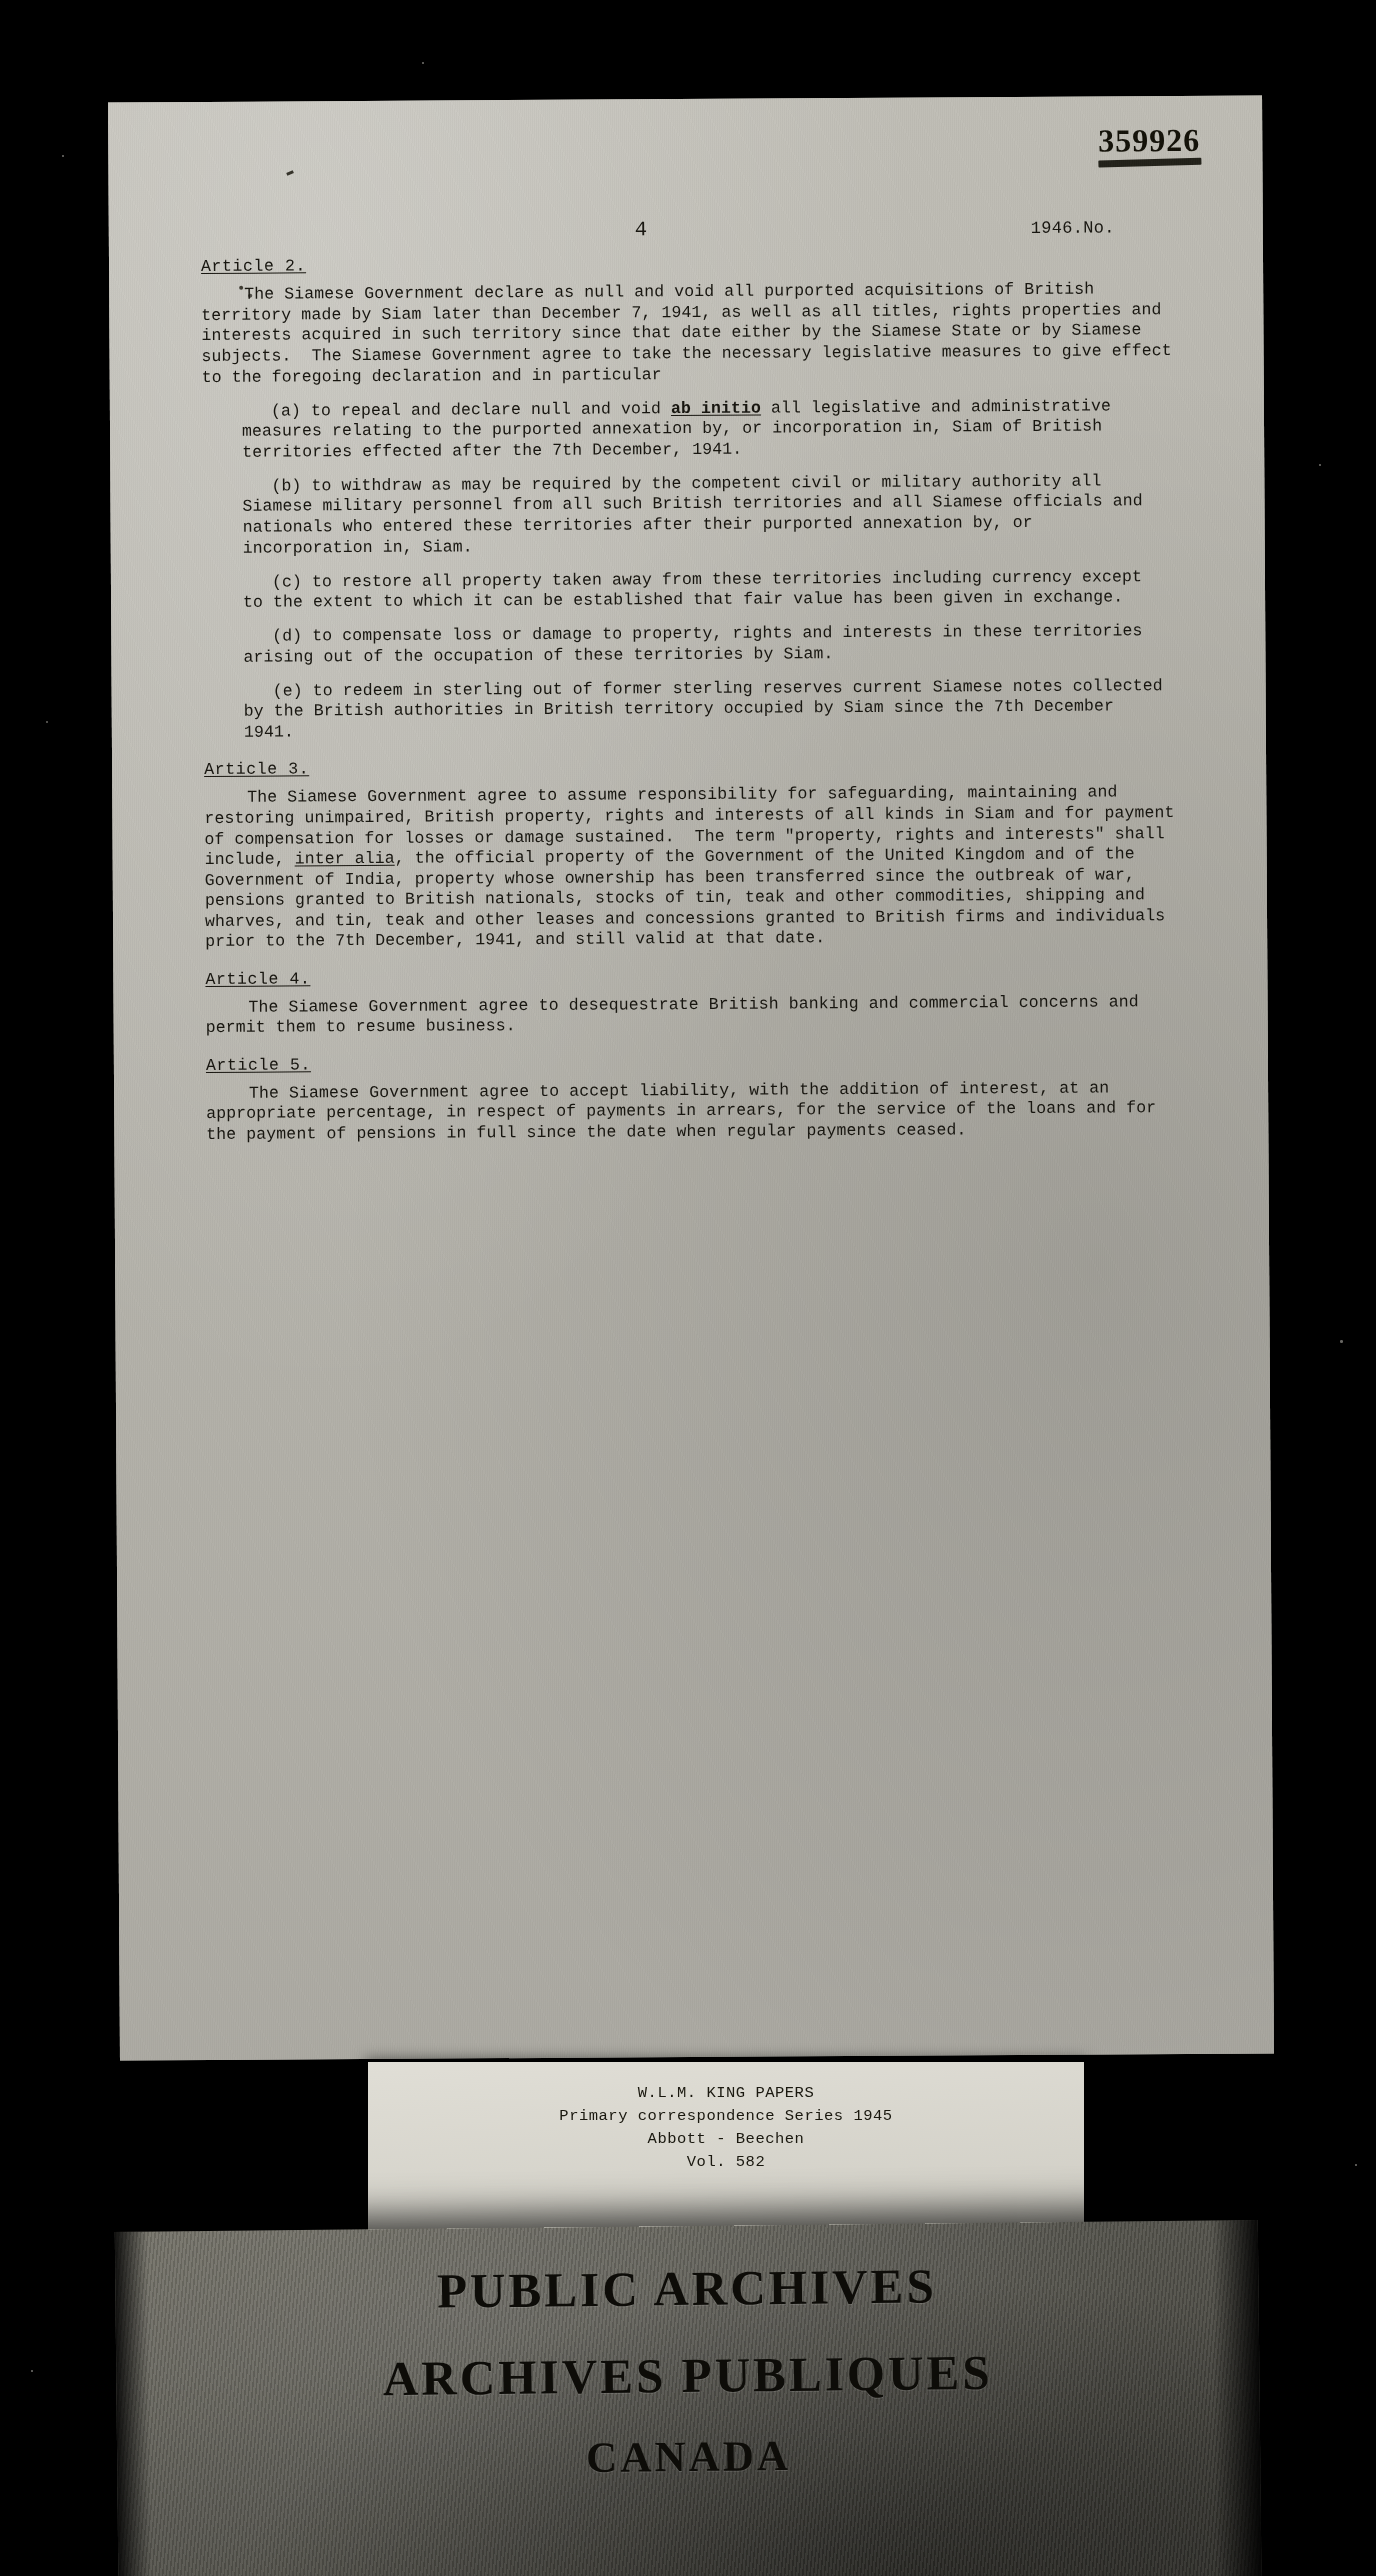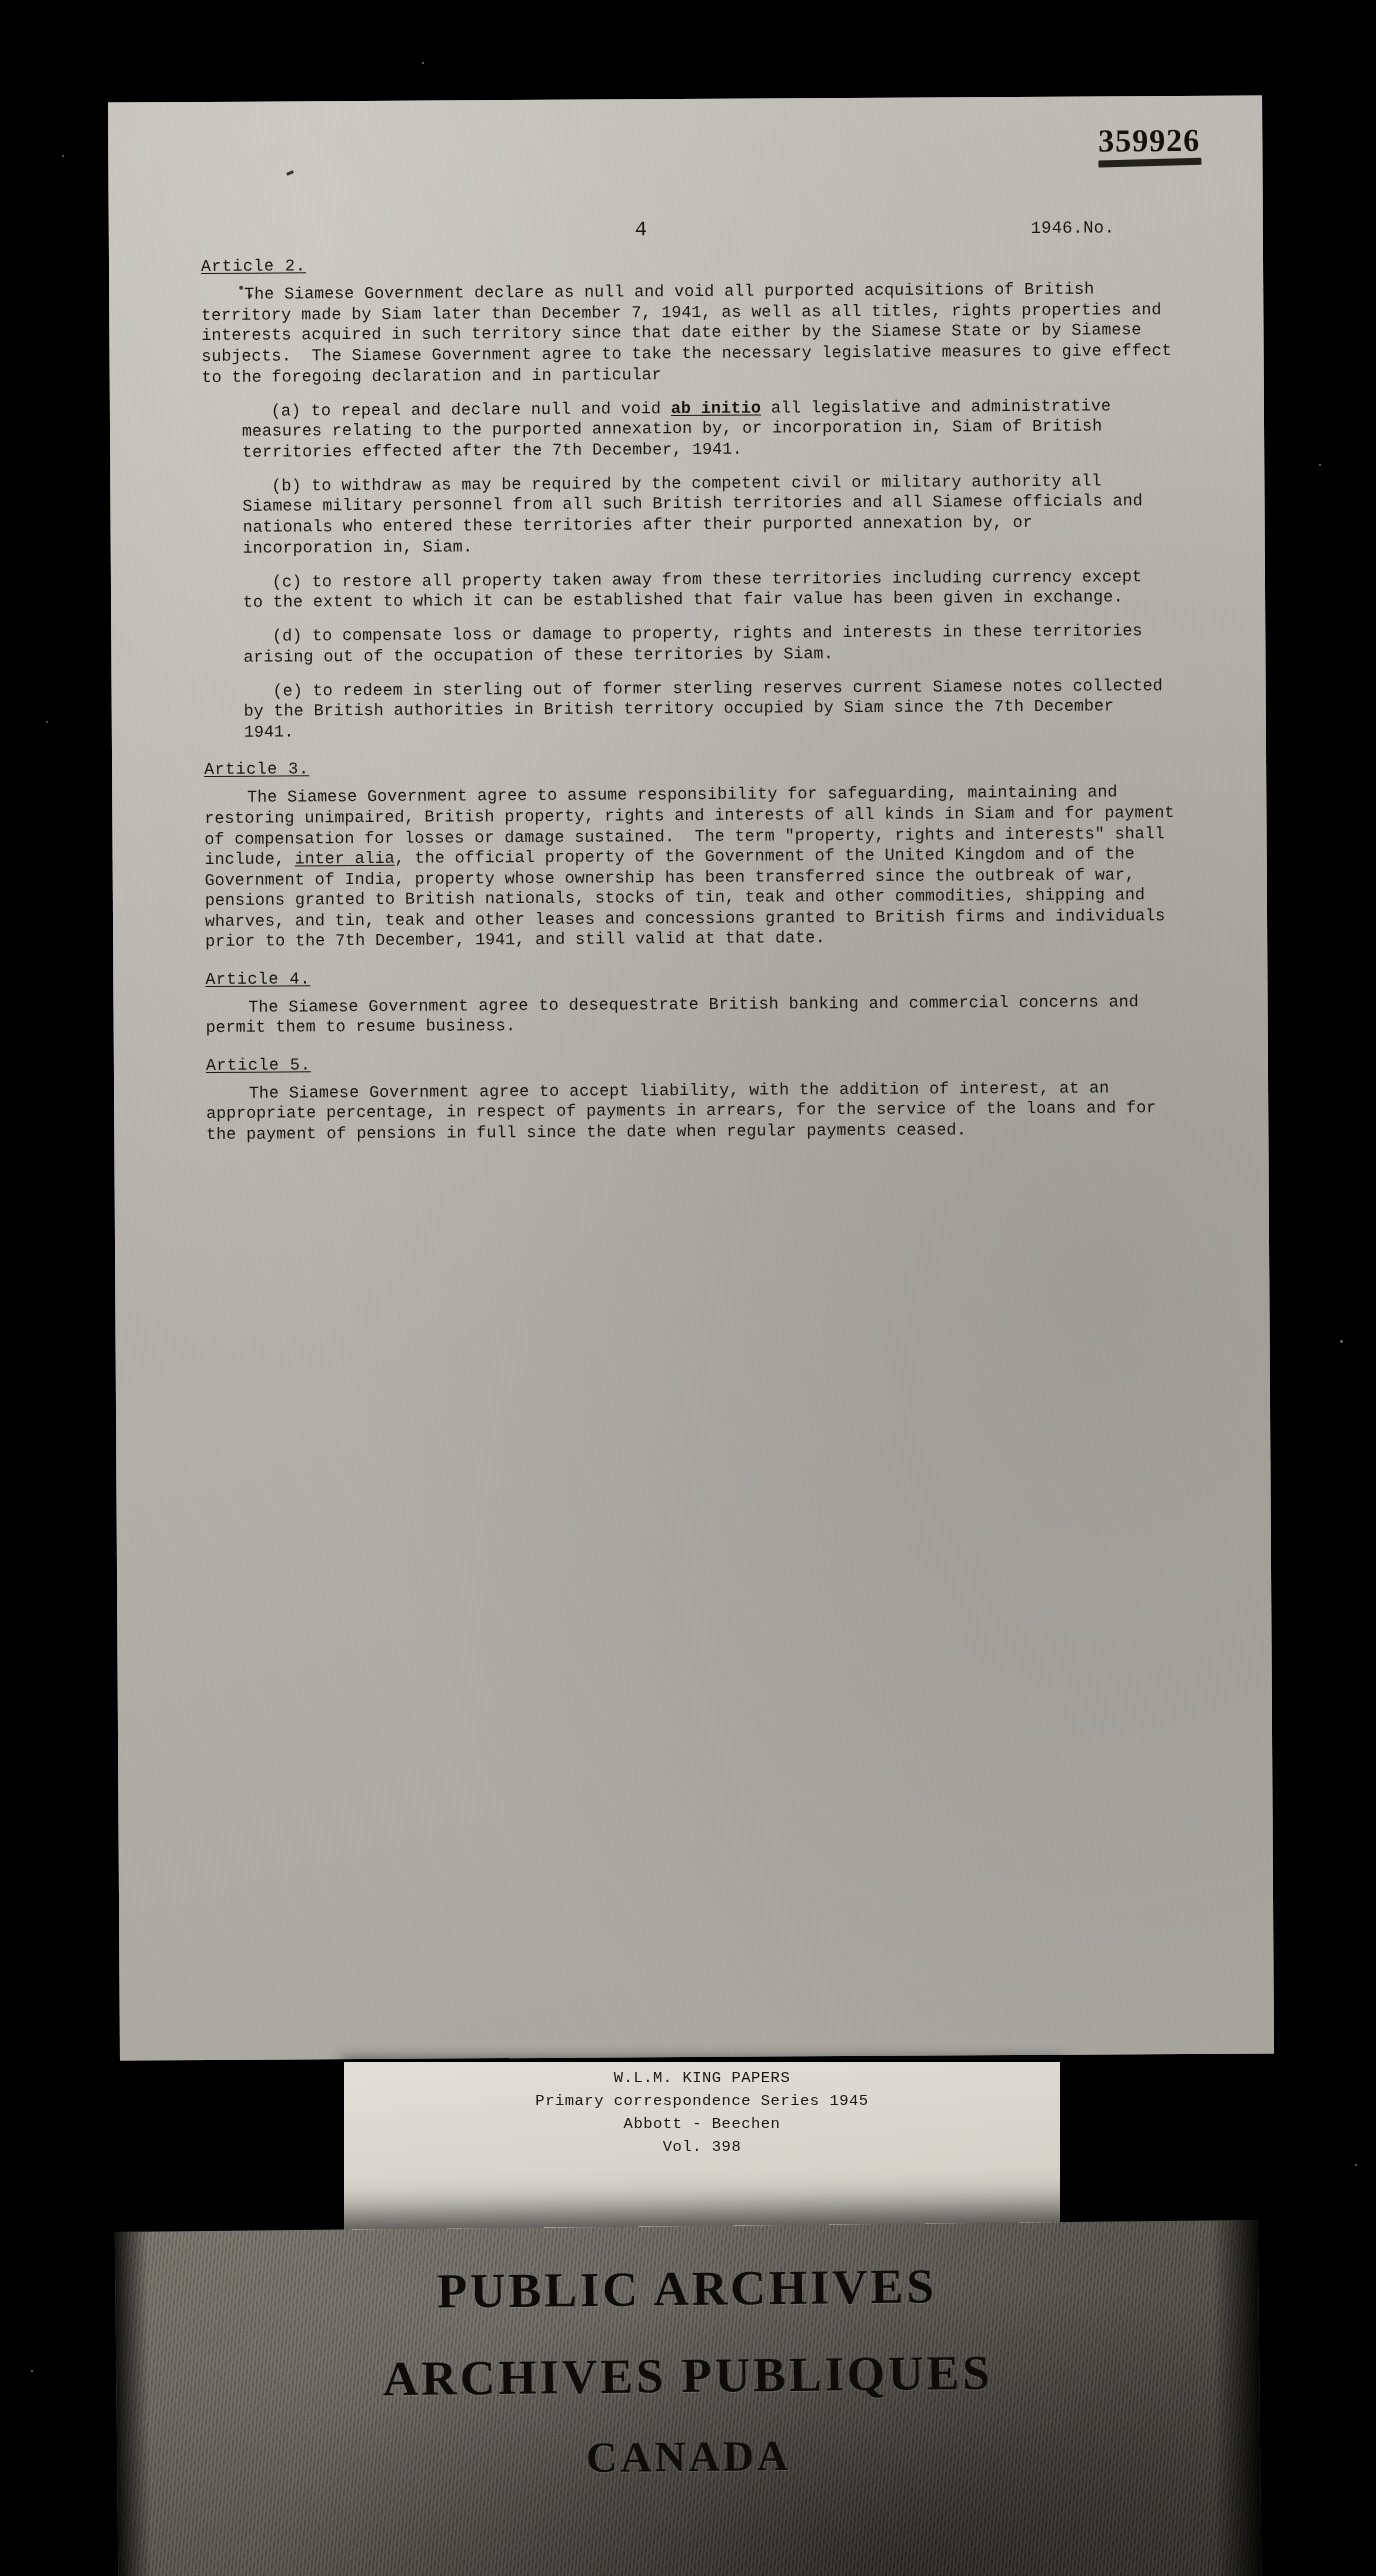--- a/index.html
+++ b/index.html
@@ -121,29 +121,29 @@
     text-indent: 29px;
     width: 922px;
   }
   .block { margin-bottom: 16.5px; }
   .u { text-decoration: underline; text-underline-offset: 1.5px; }
   .ul-bold { text-decoration: underline; font-weight: bold; text-underline-offset: 1.5px; }
 
   
   #catalog-card {
     position: absolute;
-    left: 344px;
+    left: 368px;
     top: 2062px;
     width: 716px;
     height: 169px;
     background: #d7d5cd;
     background-image: linear-gradient(175deg,#e0ded6 0%, #cfcdc4 100%);
     box-shadow: 0 0 13.4px 3.1px rgba(0,0,0,0.5);
     text-align: center;
-    padding-top: 5px;
+    padding-top: 20px;
     box-sizing: border-box;
   }
   #catalog-card .line {
     font-family: "Liberation Mono", monospace;
     font-size: 15.5px;
     line-height: 23px;
     color: #1a180f;
     letter-spacing: 0.5px;
   }
 
@@ -235,21 +235,21 @@
           <p class="para"><span>The Siamese Government agree to accept liability, with the addition of interest, at an appropriate percentage, in respect of payments in arrears, for the service of the loans and for the payment of pensions in full since the date when regular payments ceased.</span></p>
         </div>
       </div>
   </div>
 
   <div id="catalog-card">
 
   <div class="line">W.L.M. KING PAPERS</div>
       <div class="line">Primary correspondence Series 1945</div>
       <div class="line">Abbott - Beechen</div>
-      <div class="line">Vol.  398</div>
+      <div class="line">Vol.  582</div>
     </div>
 
   <div id="stamp-plaque">
     <div class="stamp-line" id="stamp-l1">PUBLIC ARCHIVES</div>
     <div class="stamp-line" id="stamp-l2">ARCHIVES PUBLIQUES</div>
     <div class="stamp-line" id="stamp-l3">CANADA</div>
     <div id="plaque-edge-left"></div>
     <div id="plaque-edge-right"></div>
 
   </div>

